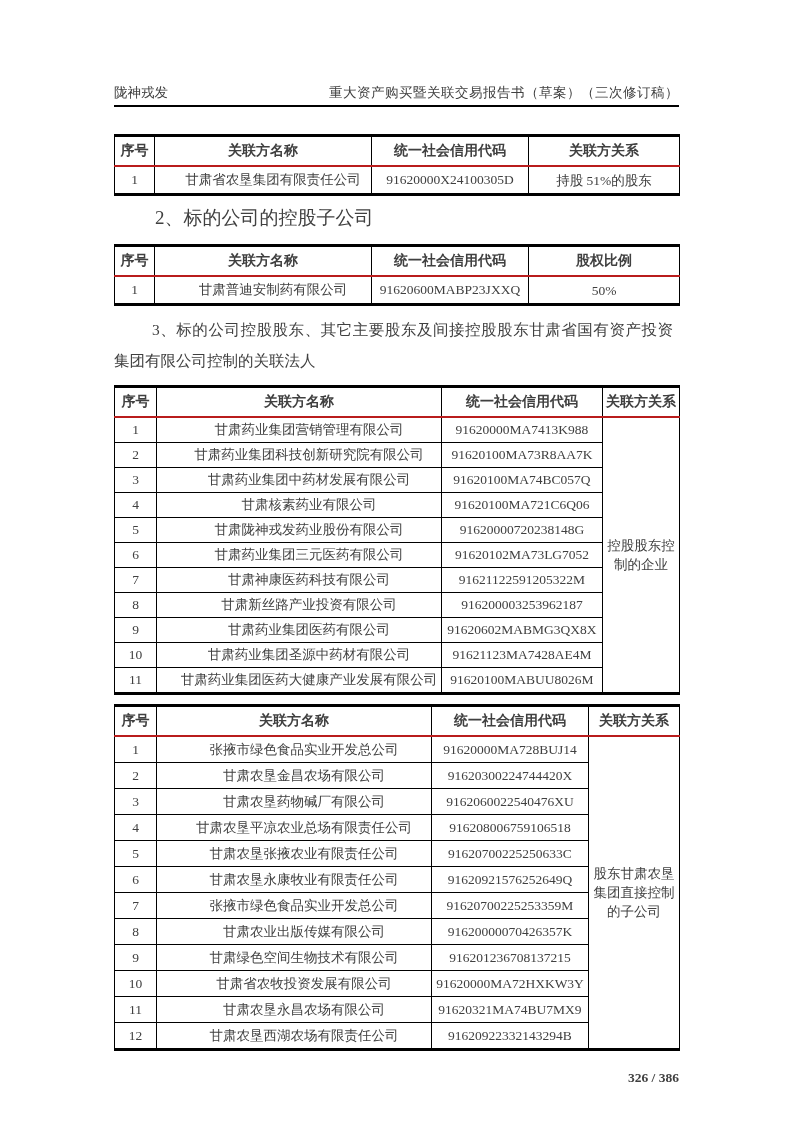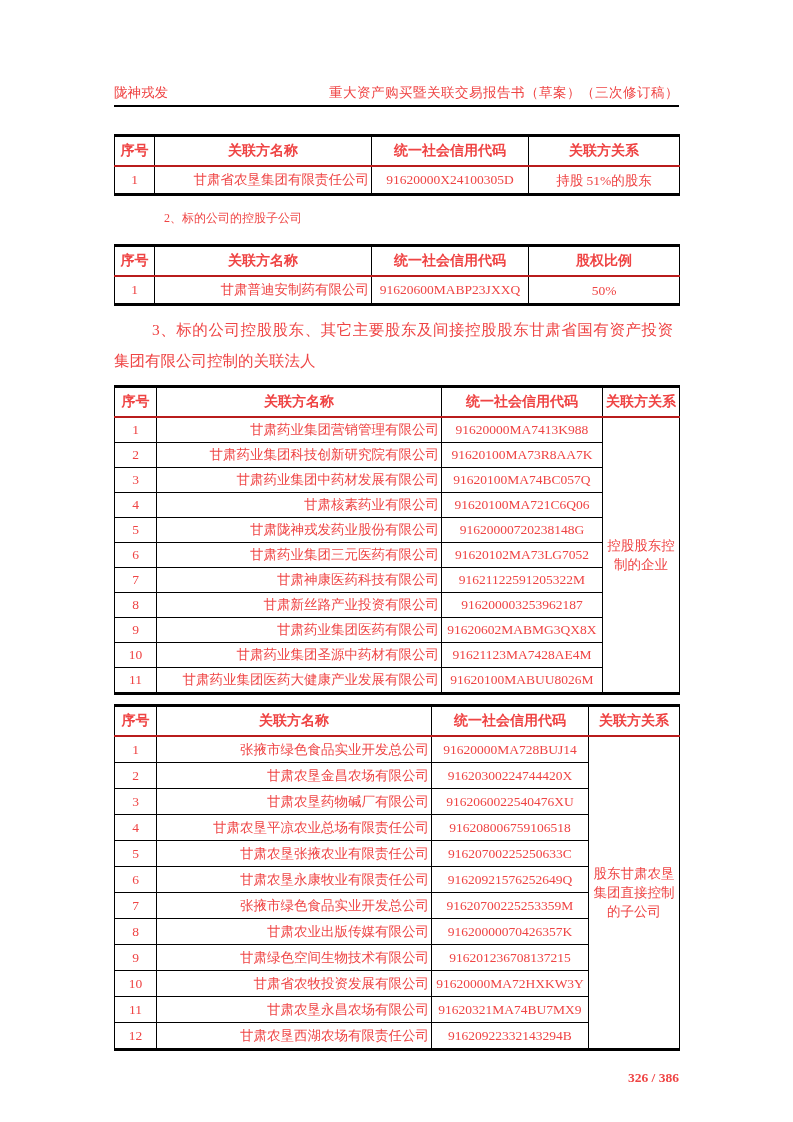--- a/index.html
+++ b/index.html
@@ -1,41 +1,41 @@
 <!DOCTYPE html>
 <html><head>
 <meta charset="utf-8">
 <style>
   html,body{margin:0;padding:0;background:#888;}
   .page{
-    width:793px;height:1122px;margin:0 auto;background:#ffffff;color:#ef4444;
+    width:793px;height:1122px;margin:0 auto;background:#ffffff;color:#404040;
     font-family:"Liberation Serif","DejaVu Serif",serif;
     box-sizing:border-box;padding:52px 114px 0 114px;overflow:hidden;position:relative;
   }
   .doc-header{
     display:flex;justify-content:space-between;align-items:flex-end;
     border-bottom:2px solid #000;padding-bottom:4px;font-size:13.5px;line-height:16px;
   }
   .doc-header .right{letter-spacing:.5px;margin-top:33px;}
   table.t{
     border-collapse:collapse;table-layout:fixed;width:565px;
     border:1.5px solid #000;border-top:3px solid #000;border-bottom:3px solid #000;
   }
   table.t th,table.t td{
     border:1px solid #000;font-size:13.5px;padding:1px 2px;overflow:hidden;
     text-align:center;vertical-align:middle;white-space:nowrap;
   }
   table.t th{font-weight:bold;font-size:14px;border-bottom:2px solid #b91c1c;white-space:normal;line-height:18px;height:26px;}
-  table.t td.c-name{text-align:right;padding-left:22px;}
+  table.t td.c-name{text-align:center;padding-left:22px;}
   table.t td.c-rel,table.t td.c-span{white-space:normal;line-height:19px;}
   .t1 td{height:24px;}
   .t3 td{height:22px;font-size:13px;}
   .t3 th{height:auto;}
   .t4 td{height:23px;font-size:13px;}
-  .h-num{font-size:12px;line-height:22px;margin:12px;padding-left:38px;}
+  .h-num{font-size:19px;line-height:22px;margin:3px;padding-left:38px;}
   .mt-h2{margin-top:11px;}
   .mt-t1{margin-top:27px;}
   .mt-t2{margin-top:15px;}
   .para{font-size:15.5px;line-height:31px;margin:8px 6px 0 0;}
   .para .l1{display:block;padding-left:38px;text-align:justify;text-align-last:justify;}
   .para .l2{display:block;}
   .mt-sub1{margin-top:16px;}
   .mt-t3{margin-top:9px;}
   .mt-sub2{margin-top:13px;}
   .mt-t4{margin-top:9px;}

